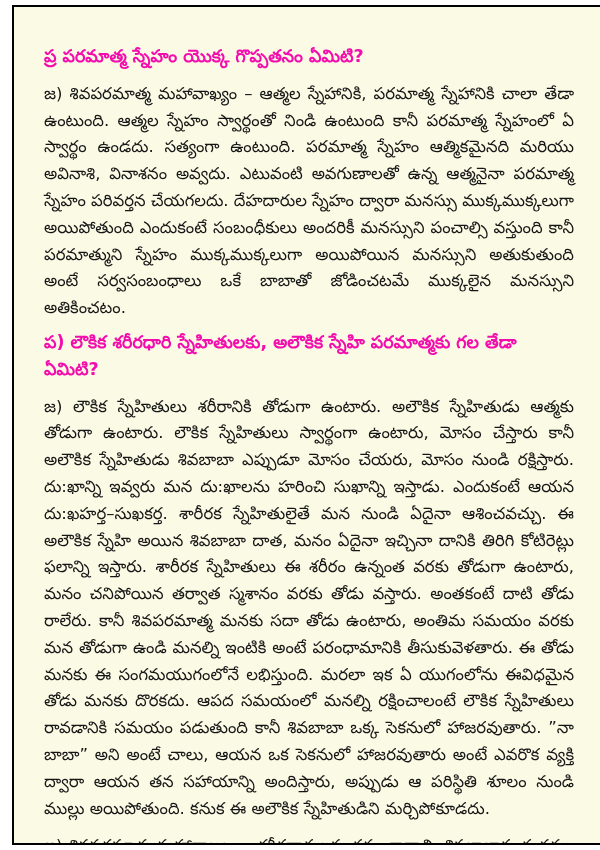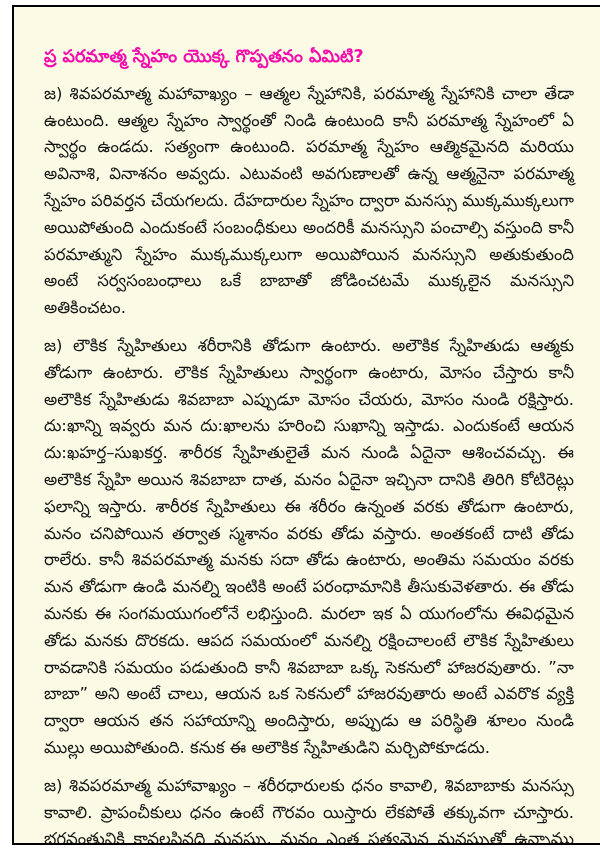--- a/index.html
+++ b/index.html
@@ -48,20 +48,21 @@
 
 <div class="sheet">
   <div class="content">
 
     <section>
       <p class="question">ప్ర పరమాత్మ స్నేహం యొక్క గొప్పతనం ఏమిటి?</p>
       <p class="answer">జ) శివపరమాత్మ మహావాఖ్యం – ఆత్మల స్నేహానికి, పరమాత్మ స్నేహానికి చాలా తేడా ఉంటుంది. ఆత్మల స్నేహం స్వార్థంతో నిండి ఉంటుంది కానీ పరమాత్మ స్నేహంలో ఏ స్వార్థం ఉండదు. సత్యంగా ఉంటుంది. పరమాత్మ స్నేహం ఆత్మికమైనది మరియు అవినాశి, వినాశనం అవ్వదు. ఎటువంటి అవగుణాలతో ఉన్న ఆత్మనైనా పరమాత్మ స్నేహం పరివర్తన చేయగలదు. దేహదారుల స్నేహం ద్వారా మనస్సు ముక్కముక్కలుగా అయిపోతుంది ఎందుకంటే సంబంధీకులు అందరికీ మనస్సుని పంచాల్సి వస్తుంది కానీ పరమాత్ముని స్నేహం ముక్కముక్కలుగా అయిపోయిన మనస్సుని అతుకుతుంది అంటే సర్వసంబంధాలు ఒకే బాబాతో జోడించటమే ముక్కలైన మనస్సుని అతికించటం.</p>
     </section>
 
     <section>
+      <p class="question">ప) లౌకిక శరీరధారి స్నేహితులకు, అలౌకిక స్నేహి పరమాత్మకు గల తేడా ఏమిటి?</p>
       <p class="answer">జ) లౌకిక స్నేహితులు శరీరానికి తోడుగా ఉంటారు. అలౌకిక స్నేహితుడు ఆత్మకు తోడుగా ఉంటారు. లౌకిక స్నేహితులు స్వార్థంగా ఉంటారు, మోసం చేస్తారు కానీ అలౌకిక స్నేహితుడు శివబాబా ఎప్పుడూ మోసం చేయరు, మోసం నుండి రక్షిస్తారు. దు:ఖాన్ని ఇవ్వరు మన దు:ఖాలను హరించి సుఖాన్ని ఇస్తాడు. ఎందుకంటే ఆయన దు:ఖహర్త–సుఖకర్త. శారీరక స్నేహితులైతే మన నుండి ఏదైనా ఆశించవచ్చు. ఈ అలౌకిక స్నేహి అయిన శివబాబా దాత, మనం ఏదైనా ఇచ్చినా దానికి తిరిగి కోటిరెట్లు ఫలాన్ని ఇస్తారు. శారీరక స్నేహితులు ఈ శరీరం ఉన్నంత వరకు తోడుగా ఉంటారు, మనం చనిపోయిన తర్వాత స్మశానం వరకు తోడు వస్తారు. అంతకంటే దాటి తోడు రాలేరు. కానీ శివపరమాత్మ మనకు సదా తోడు ఉంటారు, అంతిమ సమయం వరకు మన తోడుగా ఉండి మనల్ని ఇంటికి అంటే పరంధామానికి తీసుకువెళతారు. ఈ తోడు మనకు ఈ సంగమయుగంలోనే లభిస్తుంది. మరలా ఇక ఏ యుగంలోను ఈవిధమైన తోడు మనకు దొరకదు. ఆపద సమయంలో మనల్ని రక్షించాలంటే లౌకిక స్నేహితులు రావడానికి సమయం పడుతుంది కానీ శివబాబా ఒక్క సెకనులో హాజరవుతారు. ”నా బాబా” అని అంటే చాలు, ఆయన ఒక సెకనులో హాజరవుతారు అంటే ఎవరొక వ్యక్తి ద్వారా ఆయన తన సహాయాన్ని అందిస్తారు, అప్పుడు ఆ పరిస్థితి శూలం నుండి ముల్లు అయిపోతుంది. కనుక ఈ అలౌకిక స్నేహితుడిని మర్చిపోకూడదు.</p>
     </section>
 
     <section>
       <p class="answer">జ) శివపరమాత్మ మహావాఖ్యం – శరీరధారులకు ధనం కావాలి, శివబాబాకు మనస్సు కావాలి. ప్రాపంచీకులు ధనం ఉంటే గౌరవం యిస్తారు లేకపోతే తక్కువగా చూస్తారు. భగవంతునికి కావలసినది మనస్సు. మనం ఎంత సత్యమైన మనస్సుతో ఉన్నాము అని చూస్తారు. మనం ఎంత ధనవంతులము, ఏ కులం అని శరీరానికి సంబందించిన విషయాలేమీ శివపరమాత్మ చూడరు.</p>
     </section>
 
   </div>
 </div>
 

